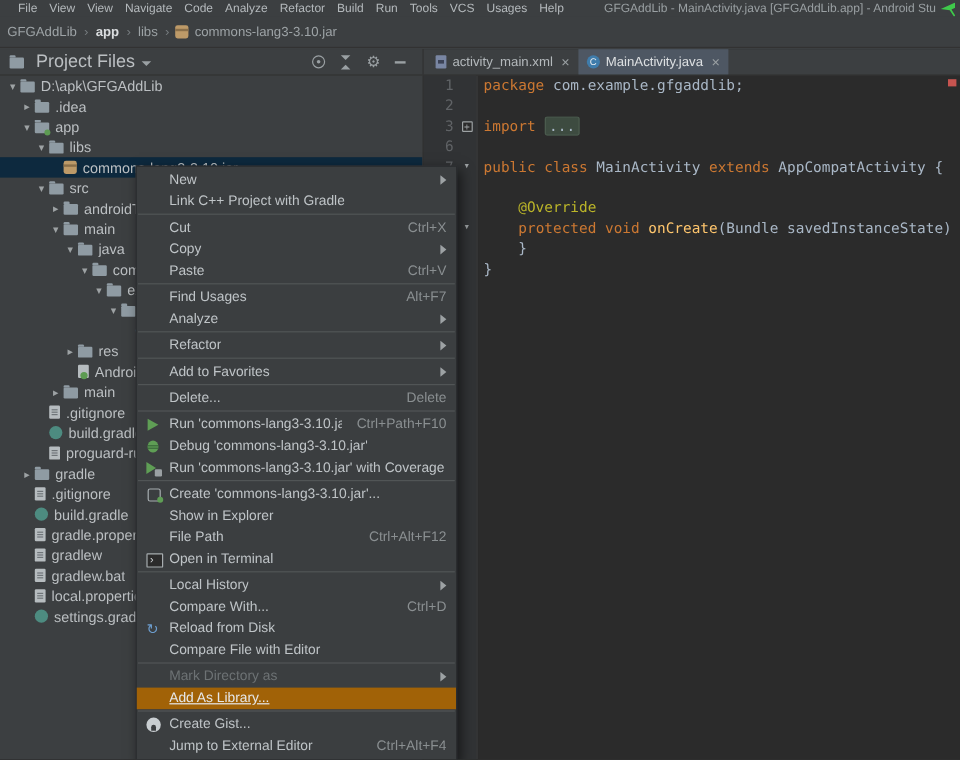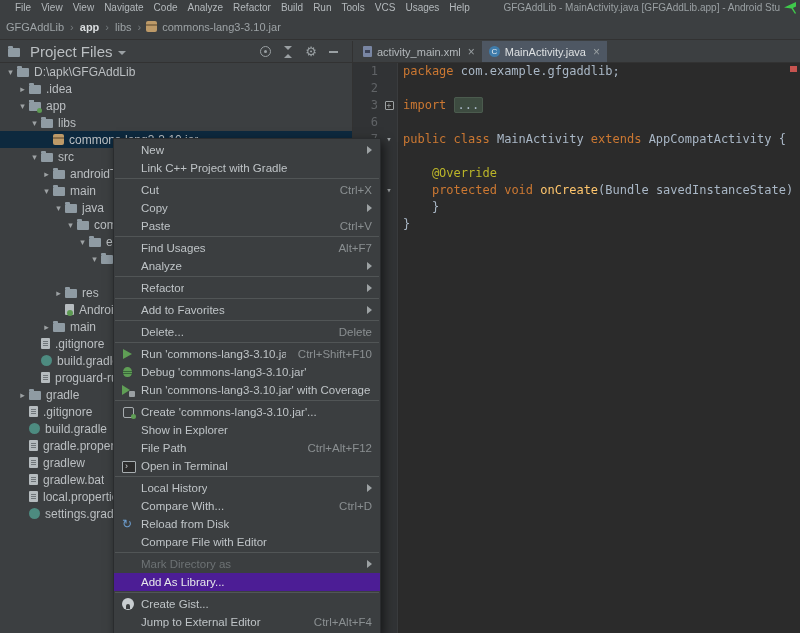--- a/index.html
+++ b/index.html
@@ -105,21 +105,21 @@
   .tk-mth { color:#ffc66d; }
   .tk-fld { color:#9876aa; font-style:italic; }
   .tk-fold { background:#3d4b40; border:1px solid #4b5b4e; padding:0 3px; border-radius:2px; }
   .stripe-mark { position:absolute; right:3px; top:3px; width:7px; height:6px; background:#c75450; }
 
   
   .context-menu { position:absolute; left:113px; top:138px; width:268px; background:#3b3e40;
     border:1px solid #2a2c2e; box-shadow:3px 4px 10px rgba(0,0,0,.55); padding:2px 0;
     font-size:11.5px; color:#bfc4c7; z-index:20; }
   .cm-item { height:18px; display:flex; align-items:center; padding:0 8px 0 6px; }
-  .cm-item.highlighted { background:#4c1d95; color:#e6e8ea; }
+  .cm-item.highlighted { background:#a16207; color:#e6e8ea;text-decoration:underline; }
   .cm-item.disabled { color:#6d7274; }
   .cm-icon { width:16px; height:14px; flex:0 0 16px; margin-right:5px; position:relative; }
   .cm-label { white-space:nowrap; overflow:hidden; }
   .cm-shortcut { margin-left:auto; color:#8a8f91; white-space:nowrap; padding-left:12px; }
   .cm-arrow { margin-left:auto; width:0; height:0; border-left:5px solid #9da2a4;
     border-top:4px solid transparent; border-bottom:4px solid transparent; }
   .cm-sep { height:1px; background:#515556; margin:1px 1px 2px; }
 
   .run-icon::before { content:""; position:absolute; left:3px; top:2px; width:0; height:0;
     border-left:9px solid #5f9e55; border-top:5px solid transparent; border-bottom:5px solid transparent; }
@@ -465,21 +465,21 @@
       <div class="cm-sep"></div>
       <div class="cm-item">
         <span class="cm-icon"></span>
         <span class="cm-label">Delete...</span>
         <span class="cm-shortcut">Delete</span>
       </div>
       <div class="cm-sep"></div>
       <div class="cm-item">
         <span class="cm-icon run-icon"></span>
         <span class="cm-label">Run 'commons-lang3-3.10.jar'</span>
-        <span class="cm-shortcut">Ctrl+Shift+F10</span>
+        <span class="cm-shortcut">Ctrl+Path+F10</span>
       </div>
       <div class="cm-item">
         <span class="cm-icon debug-icon"></span>
         <span class="cm-label">Debug 'commons-lang3-3.10.jar'</span>
       </div>
       <div class="cm-item">
         <span class="cm-icon coverage-icon"></span>
         <span class="cm-label">Run 'commons-lang3-3.10.jar' with Coverage</span>
       </div>
       <div class="cm-sep"></div>

